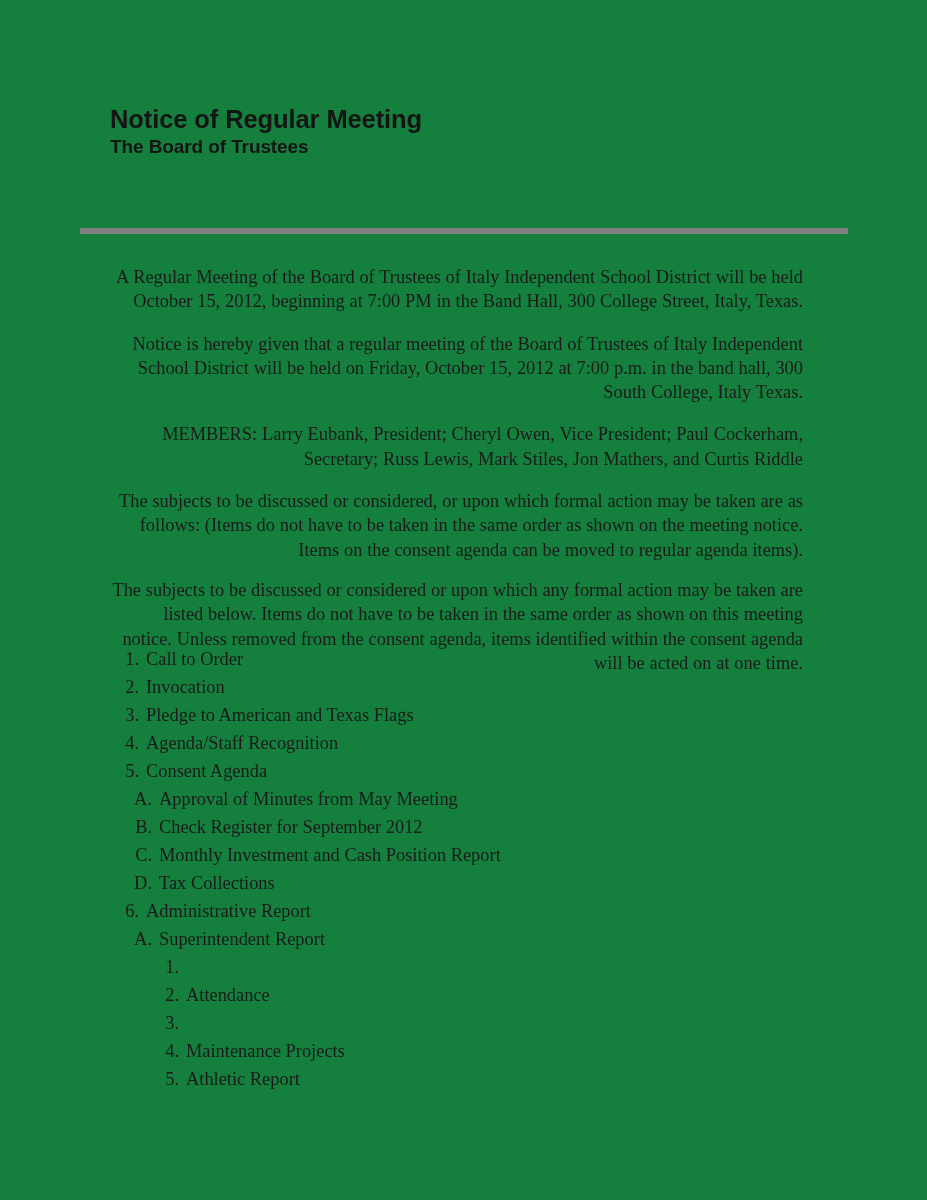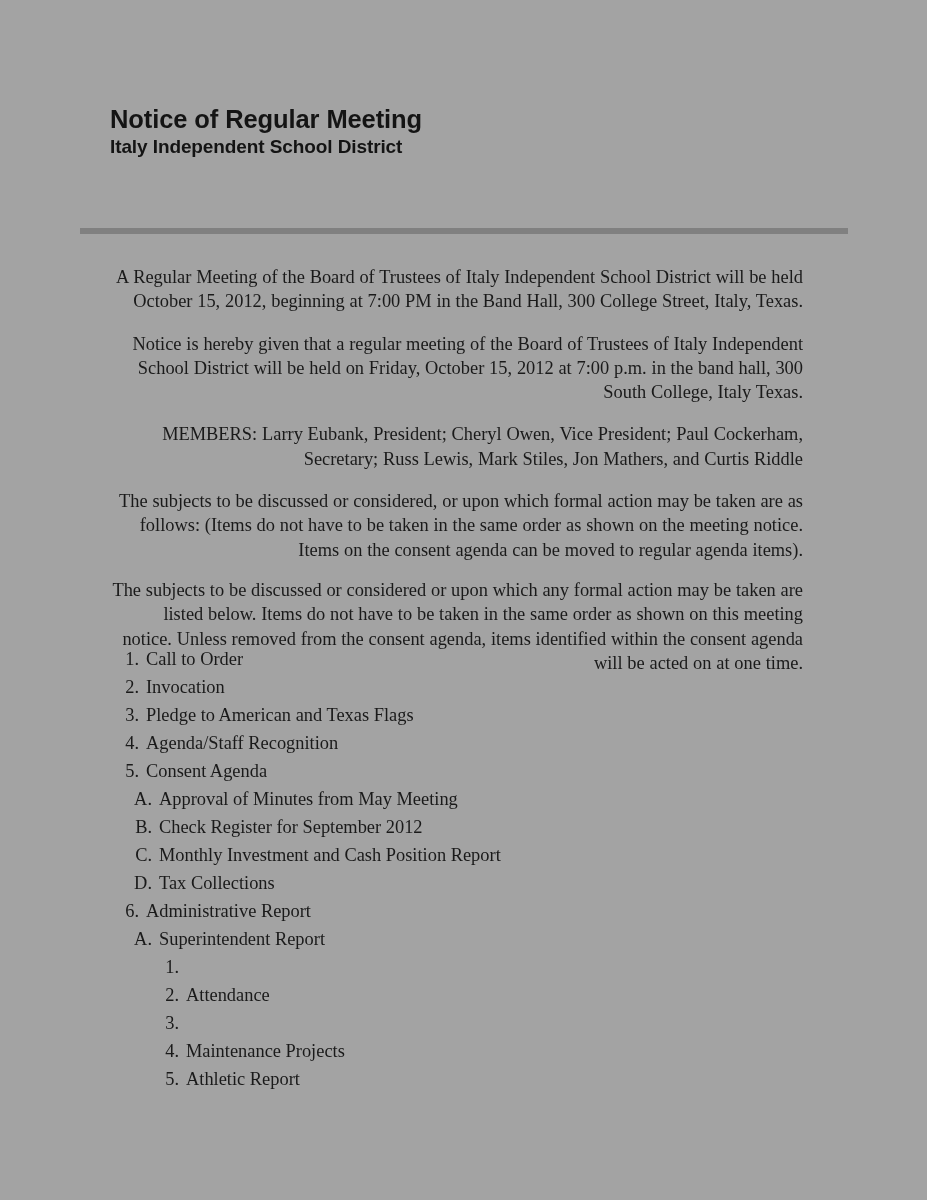--- a/index.html
+++ b/index.html
@@ -4,21 +4,21 @@
 <style>
   html, body {
     margin: 0;
     padding: 0;
     background: #ffffff;
   }
   .page {
     position: relative;
     width: 927px;
     height: 1200px;
-    background: #a3a3a3;
+    background: #15803d;
     overflow: hidden;
     font-family: "Liberation Serif", "DejaVu Serif", serif;
     color: #1a1a1a;
     -webkit-font-smoothing: antialiased;
   }
 
   
   .heading-block {
     position: absolute;
     left: 110px;
@@ -95,21 +95,21 @@
   .item-text { flex: 1 1 auto; }
 </style>
 </head>
 <body>
 
 <div class="page">
 
   <div class="heading-block">
     <h1 class="doc-title">Notice of Regular Meeting</h1>
     <h2 class="doc-subtitle">
-      <span class="subtitle-line">Italy Independent School District</span>
+      <span class="subtitle-line">The Board of Trustees</span>
     </h2>
   </div>
 
   <div class="divider"></div>
 
   <div class="body-block">
     <p class="para">A Regular Meeting of the Board of Trustees of Italy Independent School District will be held October 15, 2012, beginning at 7:00 PM in the Band Hall, 300 College Street, Italy, Texas.</p>
     <p class="para">Notice is hereby given that a regular meeting of the Board of Trustees of Italy Independent School District will be held on Friday, October 15, 2012 at 7:00 p.m. in the band hall, 300 South College, Italy Texas.</p>
     <p class="para">MEMBERS:  Larry Eubank, President; Cheryl Owen, Vice President; Paul Cockerham, Secretary; Russ Lewis, Mark Stiles, Jon Mathers, and Curtis Riddle</p>
     <p class="para block-group">The subjects to be discussed or considered, or upon which formal action may be taken are as follows:  (Items do not have to be taken in the same order as shown on the meeting notice.  Items on the consent agenda can be moved to regular agenda items).</p>

